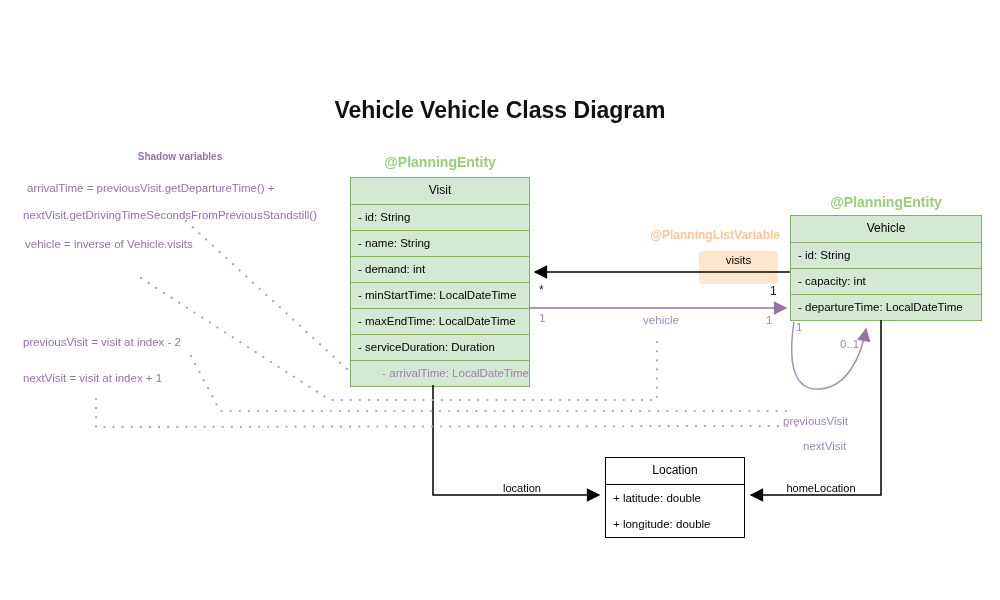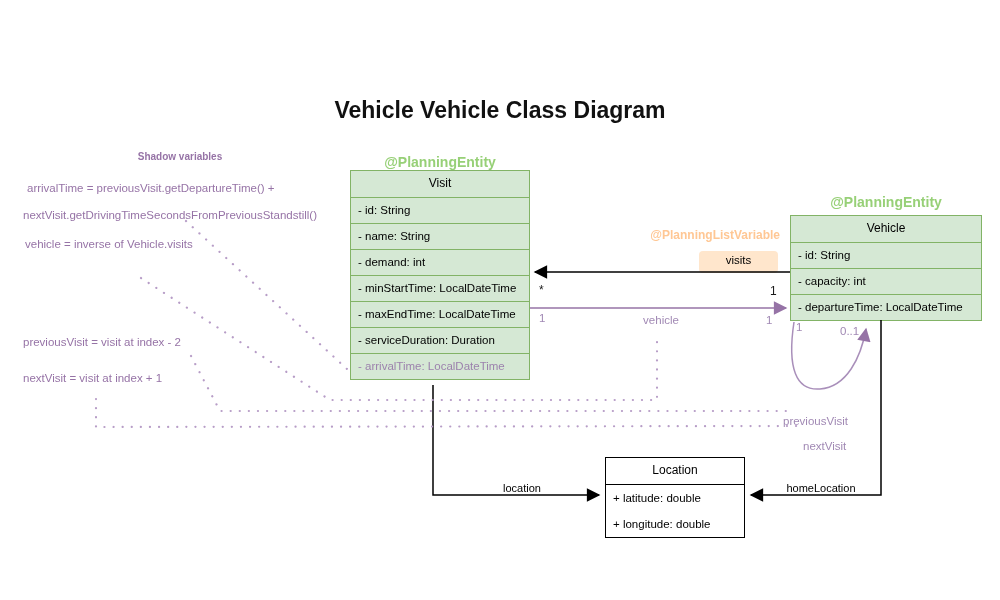--- a/index.html
+++ b/index.html
@@ -15,47 +15,47 @@
   .shadow-head{left:60px;top:151px;width:240px;text-align:center;font-size:10px;font-weight:bold;color:#9673a6;}
   .plabel{font-size:11.5px;color:#a189b4;white-space:nowrap;}
   
   .green-anno{font-size:14px;font-weight:bold;color:#97d077;text-align:center;}
   .orange-anno{font-size:12px;font-weight:bold;color:#ffc794;text-align:right;}
   
   .uml{box-sizing:border-box;background:#d5e8d4;border:1px solid #82b366;}
   .uml .head{height:26px;line-height:25px;text-align:center;font-size:12px;color:#000;}
   .uml .row{box-sizing:border-box;height:26px;line-height:25px;border-top:1px solid #82b366;
             padding-left:7px;font-size:11.5px;color:#000;white-space:nowrap;overflow:hidden;}
-  .uml .row.purple{color:#9c82ad;}
+  .uml .row.purple{color:#9c82ad;text-align:right;}
   .plain{box-sizing:border-box;background:#ffffff;border:1px solid #000;}
   .plain .head{height:26px;line-height:25px;text-align:center;font-size:12px;color:#000;border-bottom:1px solid #000;}
   .plain .row{height:26px;line-height:26px;padding-left:7px;font-size:11.5px;color:#000;white-space:nowrap;}
   
-  .badge{left:699px;top:251px;width:79px;height:22px;line-height:19px;background:#ffe6cc;
+  .badge{left:699px;top:251px;width:79px;height:33px;line-height:19px;background:#ffe6cc;
          border-radius:4px;text-align:center;font-size:11.5px;color:#000;}
   .mult{font-size:12px;color:#1a1a1a;white-space:nowrap;}
   .blabel{font-size:11px;color:#000;white-space:nowrap;}
   svg{position:absolute;left:0;top:0;pointer-events:none;}
 </style>
 </head>
 <body>
 
 <div id="canvas">
 
   <div class="abs title">Vehicle Vehicle Class Diagram</div>
 
   <div class="abs shadow-head">Shadow variables</div>
   <div class="abs ptext" style="left:27px;top:182px;">arrivalTime = previousVisit.getDepartureTime() +</div>
   <div class="abs ptext" style="left:23px;top:209px;">nextVisit.getDrivingTimeSecondsFromPreviousStandstill()</div>
   <div class="abs ptext" style="left:25px;top:238px;text-align:right;">vehicle = inverse of Vehicle.visits</div>
   <div class="abs ptext" style="left:23px;top:336px;">previousVisit = visit at index - 2</div>
   <div class="abs ptext" style="left:23px;top:372px;">nextVisit = visit at index + 1</div>
 
   <div class="abs green-anno" style="left:350px;top:154px;width:180px;">@PlanningEntity</div>
-  <div class="abs uml" style="left:350px;top:170px;width:180px;">
+  <div class="abs uml" style="left:350px;top:177px;width:180px;">
     <div class="head">Visit</div>
     <div class="row">- id: String</div>
     <div class="row">- name: String</div>
     <div class="row">- demand: int</div>
     <div class="row">- minStartTime: LocalDateTime</div>
     <div class="row">- maxEndTime: LocalDateTime</div>
     <div class="row">- serviceDuration: Duration</div>
     <div class="row purple">- arrivalTime: LocalDateTime</div>
   </div>
 
@@ -77,21 +77,21 @@
   <div class="abs badge">visits</div>
 
   <div class="abs mult" style="left:539px;top:283px;">*</div>
   <div class="abs mult" style="left:770px;top:284px;">1</div>
 
   <div class="abs plabel" style="left:539px;top:312px;">1</div>
   <div class="abs plabel" style="left:611px;top:314px;width:100px;text-align:center;">vehicle</div>
   <div class="abs plabel" style="left:766px;top:314px;">1</div>
 
   <div class="abs plabel" style="left:796px;top:321px;">1</div>
-  <div class="abs plabel" style="left:840px;top:325px;">0..1</div>
+  <div class="abs plabel" style="left:840px;top:338px;">0..1</div>
 
   <div class="abs plabel" style="left:783px;top:405px;margin-top:10px;">previousVisit</div>
   <div class="abs plabel" style="left:803px;top:440px;">nextVisit</div>
 
   <div class="abs blabel" style="left:482px;top:482px;width:80px;text-align:center;">location</div>
   <div class="abs blabel" style="left:776px;top:482px;width:90px;text-align:center;">homeLocation</div>
 
   <svg width="1000" height="600">
     <defs>
       <marker id="arrK" viewBox="0 0 10 10" refX="9" refY="5" markerWidth="11" markerHeight="9" orient="auto">

